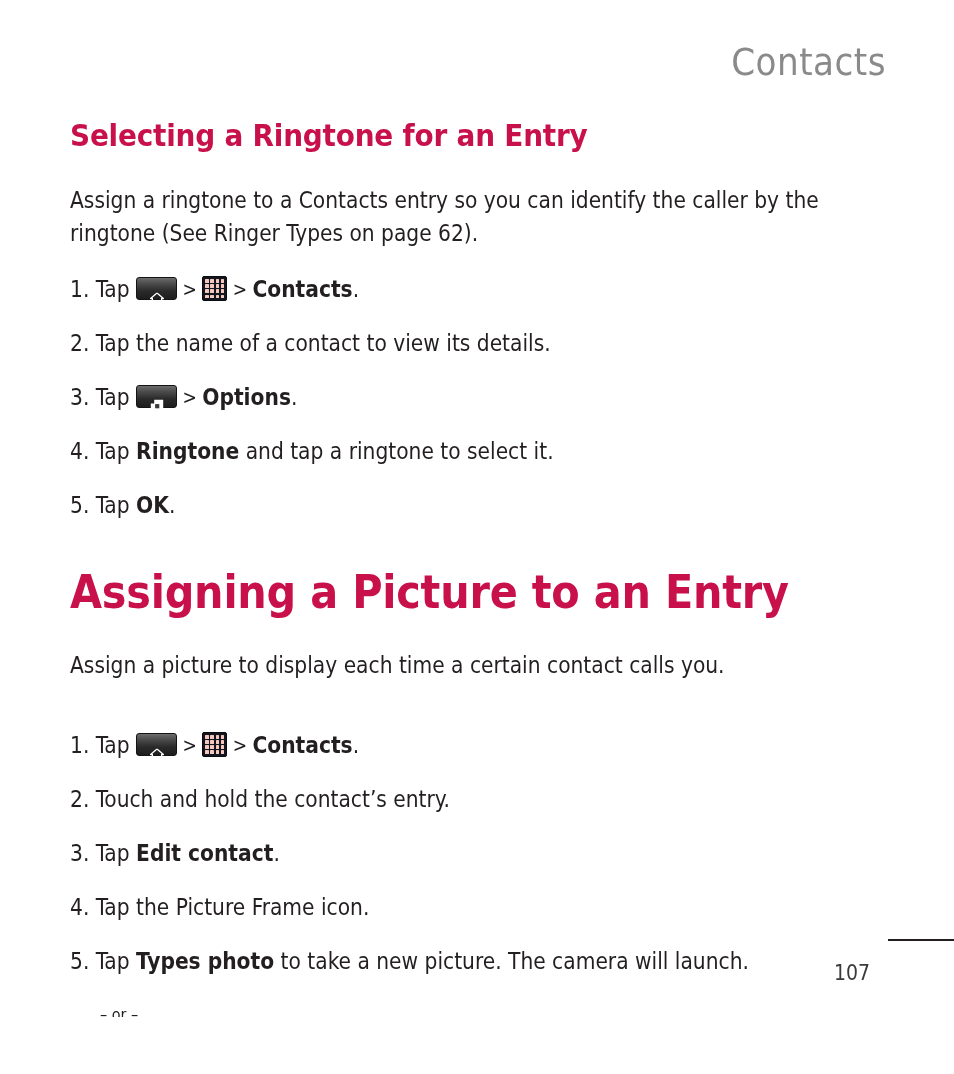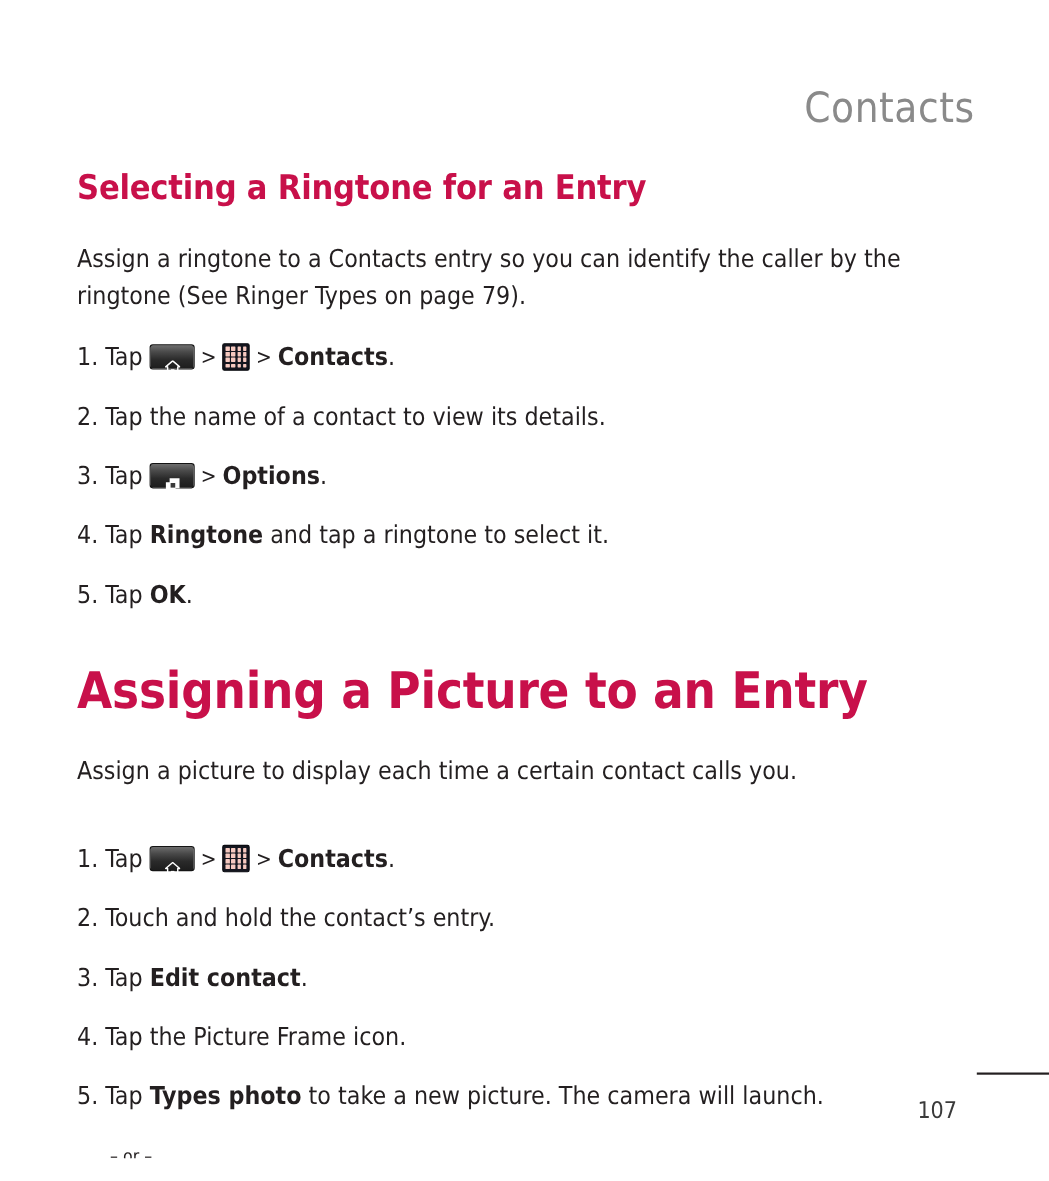--- a/index.html
+++ b/index.html
@@ -13,21 +13,20 @@
     position: relative;
     font-family: "Liberation Sans", sans-serif;
     color: #231f20;
     -webkit-font-smoothing: antialiased;
   }
   .page {
     position: relative;
     width: 954px;
     height: 1017px;
     overflow: hidden;
-    margin-top: 36px;
   }
 
   
   .running-head {
     position: absolute;
     top: 40px;
     right: 68px;
     font-size: 38px;
     font-weight: 400;
     color: #8a8a8a;
@@ -183,21 +182,21 @@
 <div class="page">
 
   <div class="running-head">Contacts</div>
 
   <div class="content">
 
     <h1 class="section-title first">Selecting a Ringtone for an Entry</h1>
 
     <div class="sp-1"></div>
 
-    <p class="body-copy">Assign a ringtone to a Contacts entry so you can identify the caller by the ringtone (See Ringer Types on page 79).</p>
+    <p class="body-copy">Assign a ringtone to a Contacts entry so you can identify the caller by the ringtone (See Ringer Types on page 62).</p>
 
     <div class="sp-2"></div>
 
     <ol class="steps">
         <li>
           <span class="step-num">1. </span>
           <span class="step-txt">Tap </span>
           <span class="key key-home">
             <span class="glyph"><svg viewBox="0 0 14 13" width="14" height="13">
                 <path d="M7 0.6 L13.4 6.0 L11.6 6.0 L11.6 12.4 L2.4 12.4 L2.4 6.0 L0.6 6.0 Z" fill="none" stroke="#ffffff" stroke-width="1.3" stroke-linejoin="round"></path>

